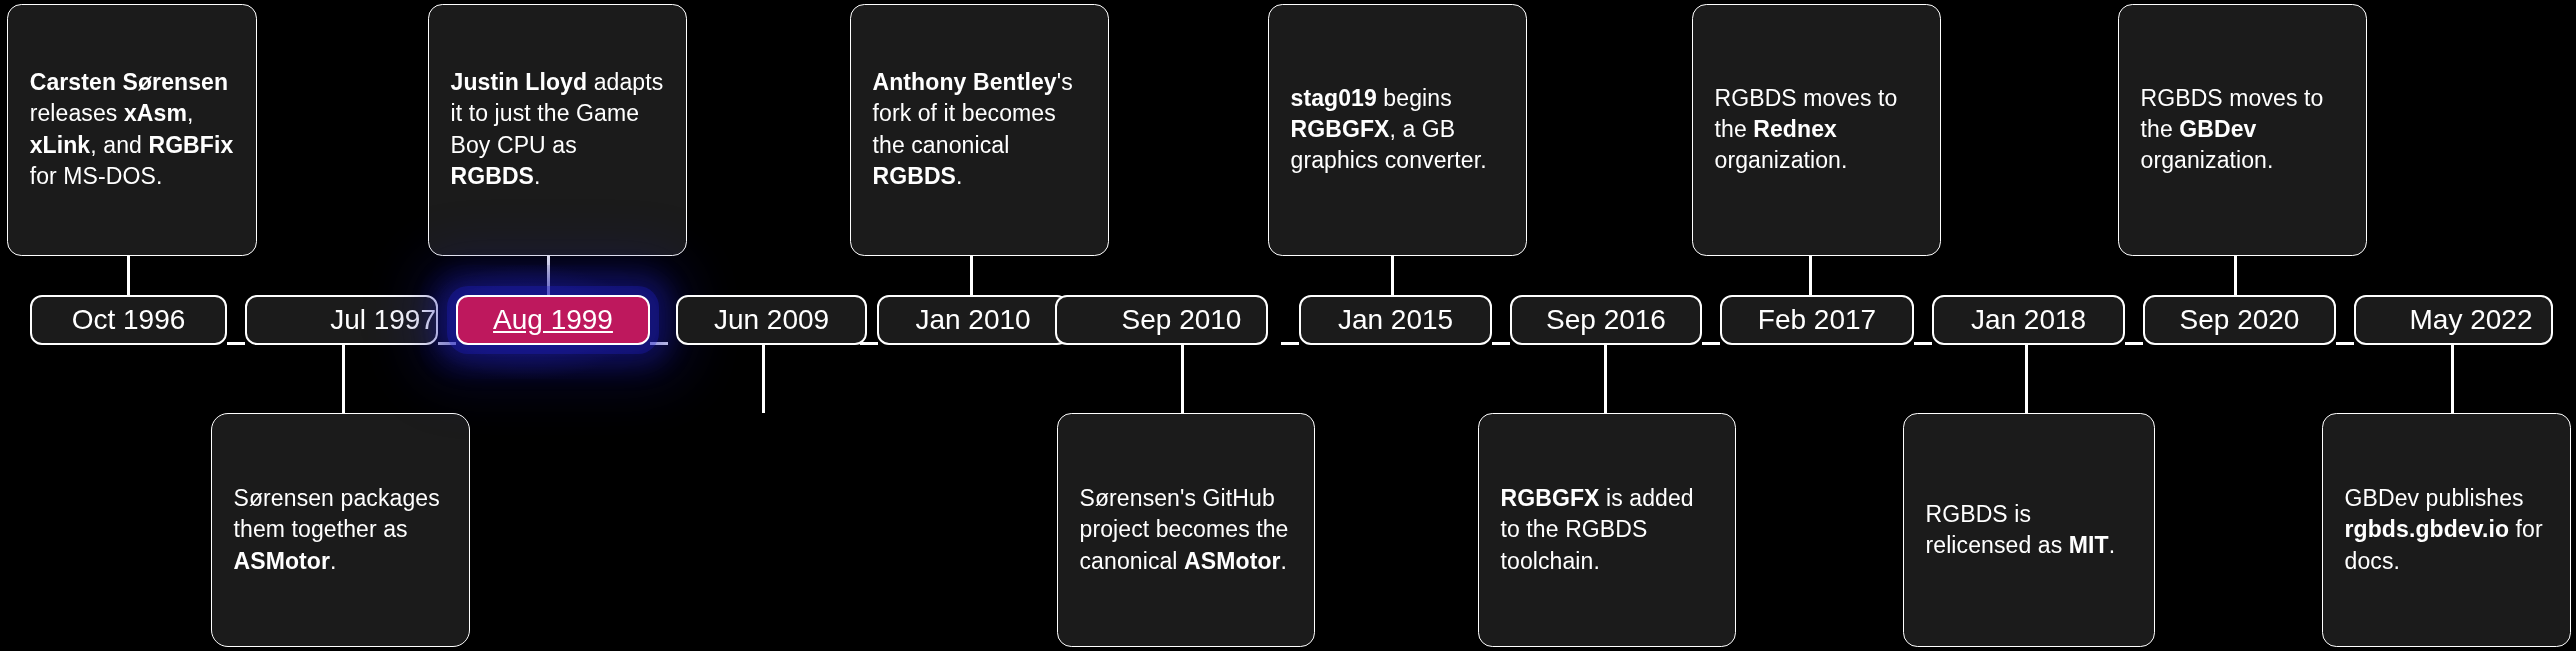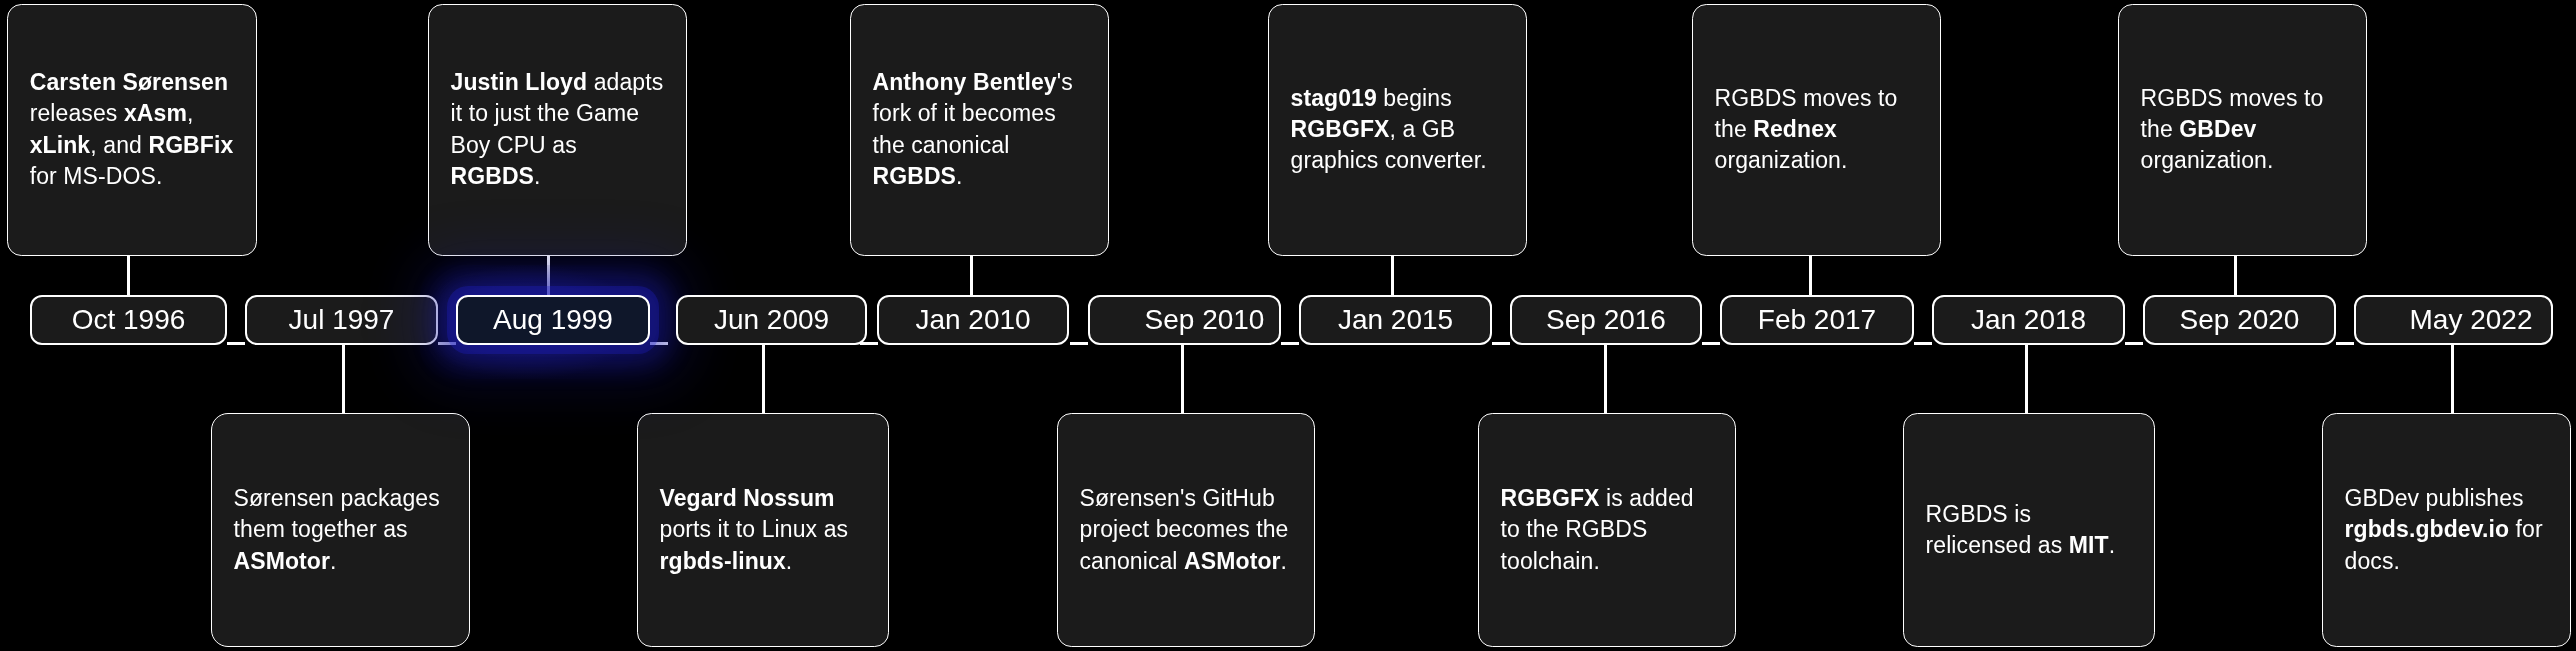--- a/index.html
+++ b/index.html
@@ -57,26 +57,27 @@
     border:2.7px solid #ffffff;
     border-radius:12px;
     color:#ffffff;
     font-size:28px;
     line-height:45px;
     text-align:center;
     white-space:nowrap;
     z-index:3;
   }
   .pill.active{
-    background:#0f172a;
+    background:#be185d;
     border-color:#ffffff;
     box-shadow:
       0 0 0 9px rgba(32,32,204,.30),
       0 0 23px 21.5px rgba(32,32,204,.30),
       0 0 54px 39px rgba(26,26,140,.28);
+    text-decoration: underline;
   }
   .glow{
     position:absolute;
     top:265px;
     left:420px;
     width:215px;
     height:114px;
     border-radius:30px;
     background:radial-gradient(ellipse at 50% 50%,
        rgba(40,40,190,.38) 0%,
@@ -133,33 +134,33 @@
   <div class="hline" style="left:1281px;width:18px;"></div>
   <div class="hline" style="left:1492px;width:18px;"></div>
   <div class="hline" style="left:1702px;width:18px;"></div>
   <div class="hline" style="left:1914px;width:18px;"></div>
   <div class="hline" style="left:2125px;width:18px;"></div>
   <div class="hline" style="left:2336px;width:18px;"></div>
 
   <div class="pill" style="left:30px;width:197px;">
     <span>Oct 1996</span>
   </div>
-  <div class="pill" style="left:245px;width:193px;">
+  <div class="pill" style="left:245px;width:193px;text-align:right;">
     <span>Jul 1997</span>
   </div>
   <div class="pill active" style="left:456px;width:194px;">
     <span>Aug 1999</span>
   </div>
   <div class="pill" style="left:676px;width:191px;">
     <span>Jun 2009</span>
   </div>
   <div class="pill" style="left:877px;width:192px;">
     <span>Jan 2010</span>
   </div>
-  <div class="pill" style="left:1088px;width:193px;padding-left:40px;">
+  <div class="pill" style="left:1055px;width:213px;padding-left:40px;">
     <span>Sep 2010</span>
   </div>
   <div class="pill" style="left:1299px;width:193px;">
     <span>Jan 2015</span>
   </div>
   <div class="pill" style="left:1510px;width:192px;">
     <span>Sep 2016</span>
   </div>
   <div class="pill" style="left:1720px;width:194px;">
     <span>Feb 2017</span>
@@ -178,23 +179,20 @@
   <div class="vline" style="left:762px;top:345px;height:68px;"></div>
   <div class="vline" style="left:1181px;top:345px;height:68px;"></div>
   <div class="vline" style="left:1604px;top:345px;height:68px;"></div>
   <div class="vline" style="left:2025px;top:345px;height:68px;"></div>
   <div class="vline" style="left:2451px;top:345px;height:68px;"></div>
 
   <div class="card bottom" style="left:211px;width:259px;height:234px;border-radius:17px;">
     <span class="txt">Sørensen packages them together as <b>ASMotor</b>.</span>
   </div>
 
-  <div class="card bottom" style="left:637px;width:252px;height:234px;">
-    <span class="txt"><b>Vegard Nossum</b> ports it to Linux as <b>rgbds-linux</b>.</span>
-  </div>
 
   <div class="card bottom" style="left:1057px;width:258px;height:234px;">
     <span class="txt">Sørensen's GitHub project becomes the canonical <b>ASMotor</b>.</span>
   </div>
 
   <div class="card bottom" style="left:1478px;width:258px;height:234px;">
     <span class="txt"><b>RGBGFX</b> is added to the RGBDS toolchain.</span>
   </div>
 
   <div class="card bottom" style="left:1903px;width:252px;height:234px;">

